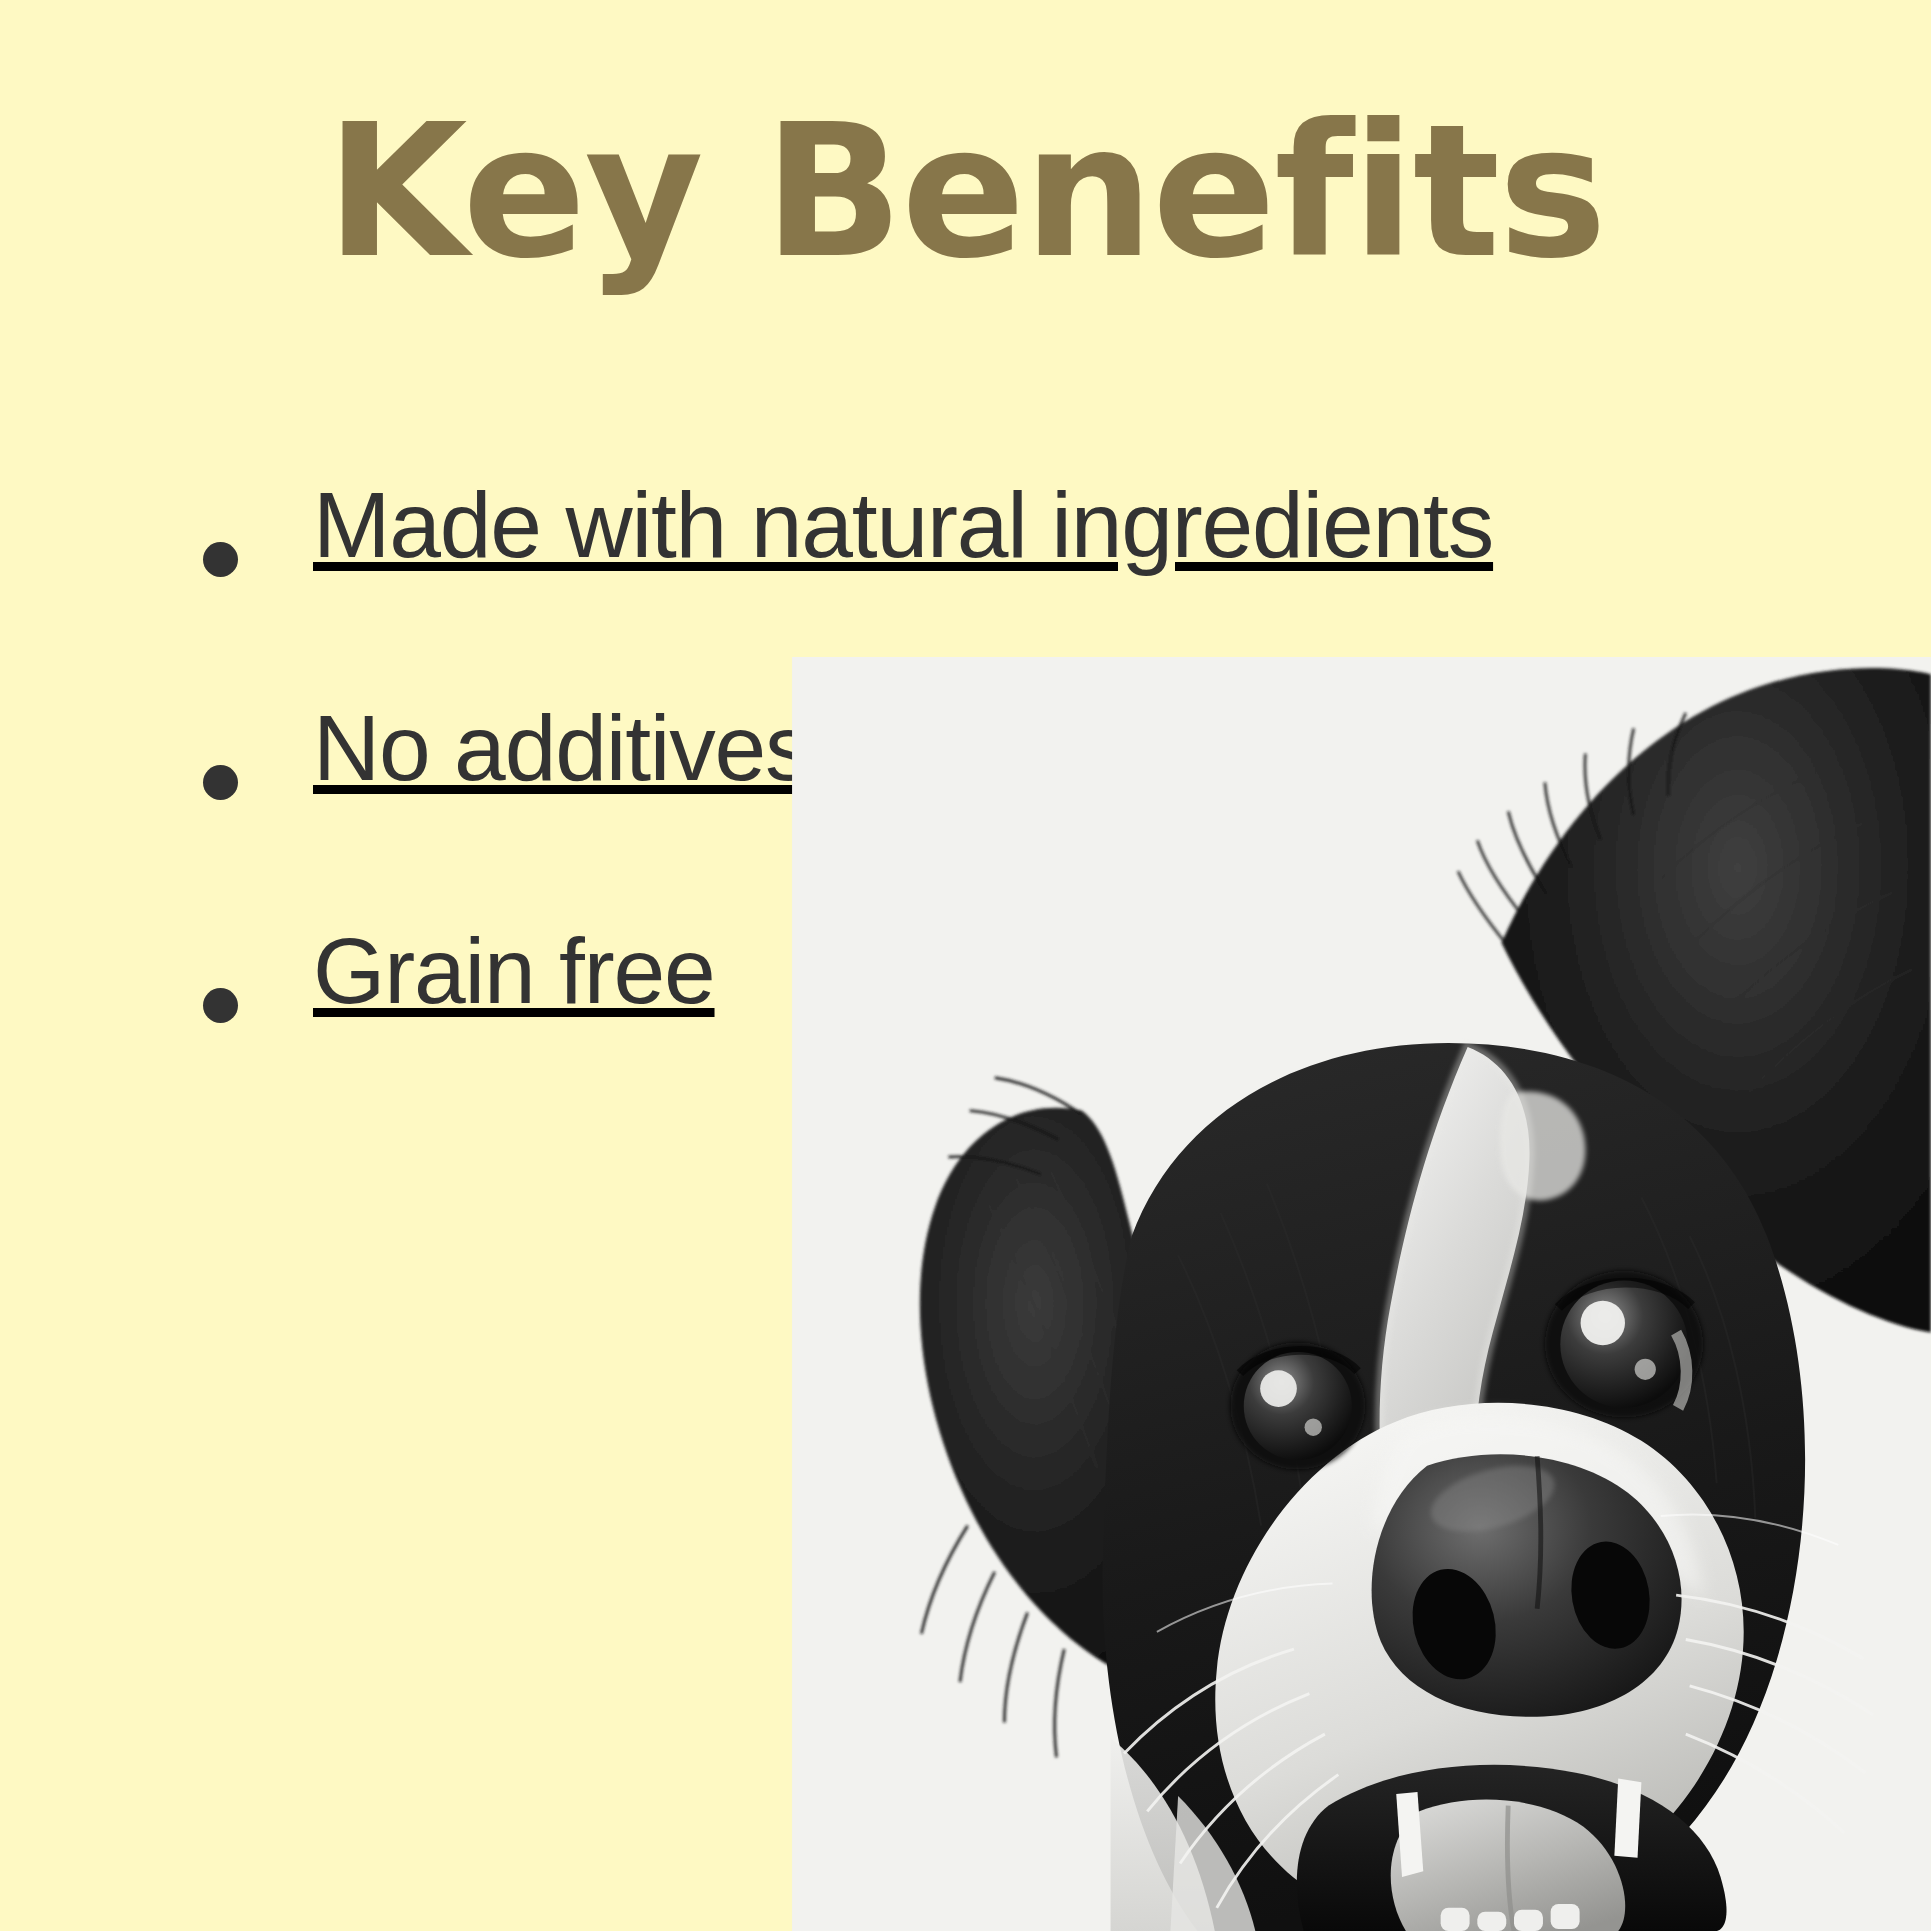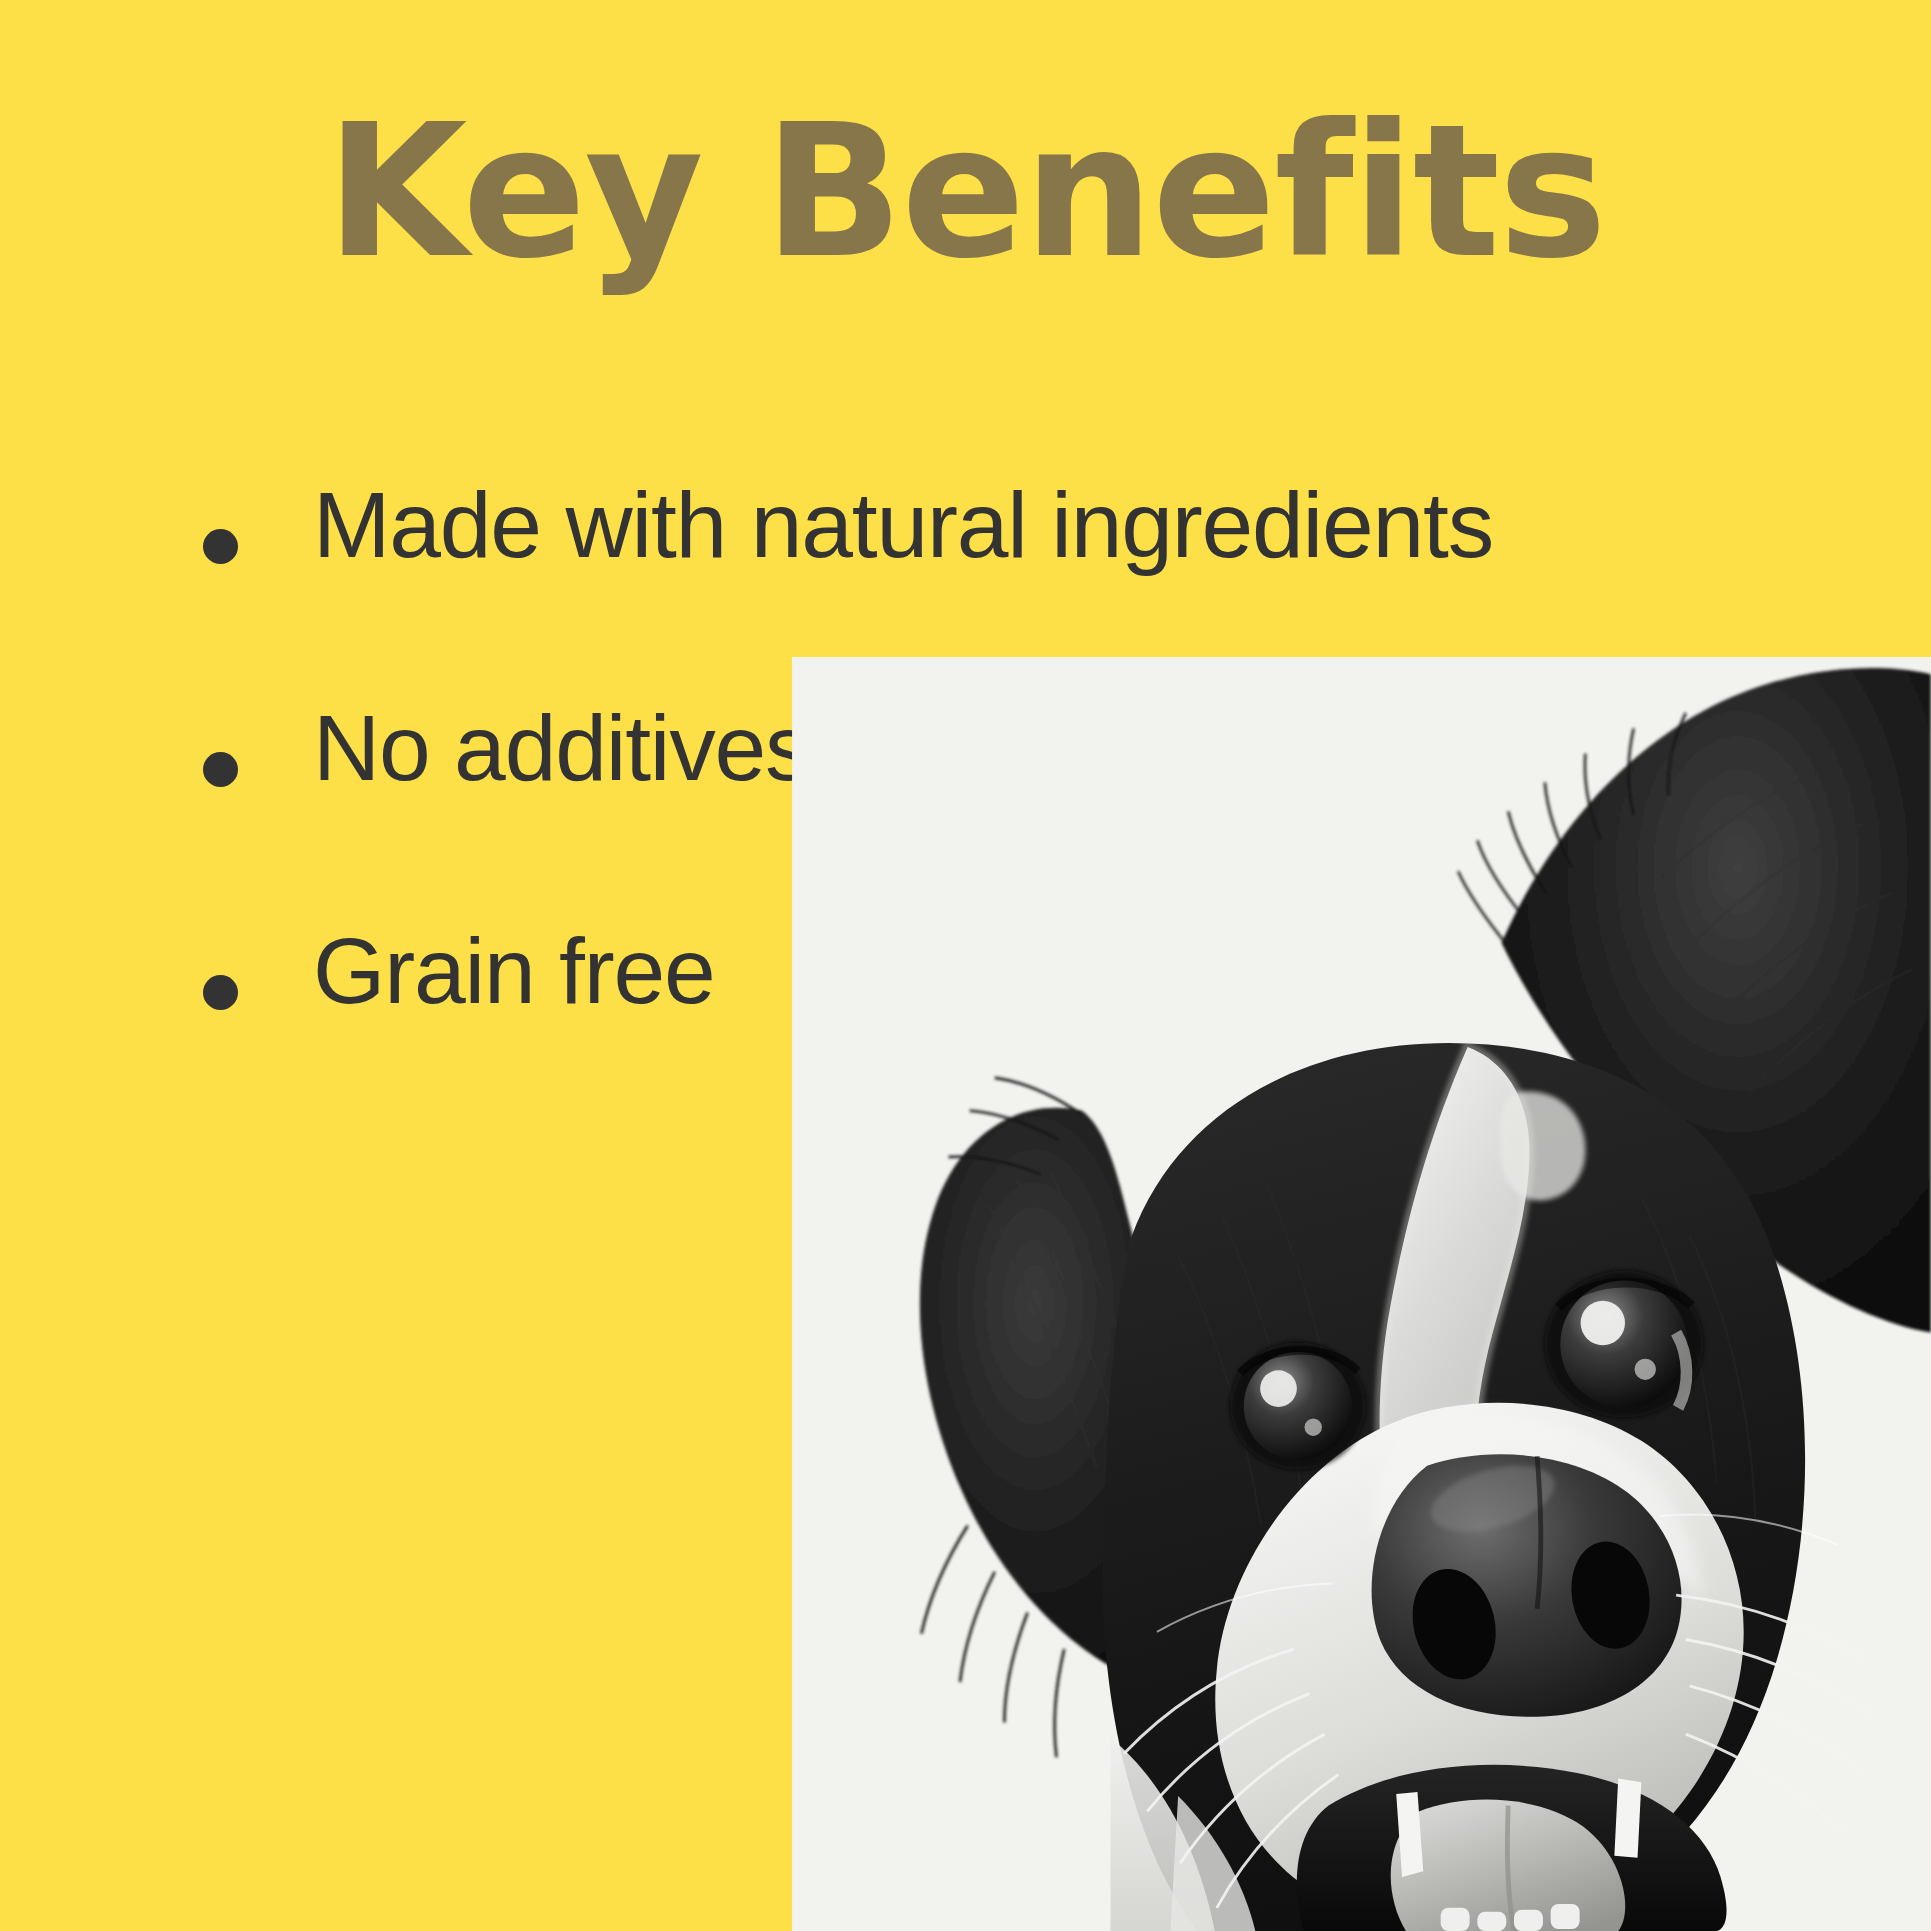--- a/index.html
+++ b/index.html
@@ -11,21 +11,21 @@
   body {
     background:#f2f2ef;
     font-family:"Liberation Sans", sans-serif;
     position:relative;
   }
 
   .canvas {
     position:relative;
     width:1931px;
     height:1931px;
-    background:#fde047;
+    background:#fef9c3;
     overflow:hidden;
   }
 
   
   .title {
     position:absolute;
     left:0; top:100px;
     width:1931px;
     text-align:center;
     font-family:"DejaVu Sans", sans-serif;
@@ -42,23 +42,24 @@
   .benefits {
     position:absolute;
     left:203px;
     top:473px;
     width:1352px;
     list-style:none;
   }
   .benefit-row {
     position:relative;
     display:flex;
-    align-items:center;
+    align-items:flex-end;
     margin-bottom:119px;
     min-height:97px;
+    text-decoration:underline;
   }
   .bullet-dot {
     flex:0 0 auto;
     width:35px;
     height:35px;
     border-radius:50%;
     background:#333333;
     margin-top:42px;
     margin-right:75px;
   }

